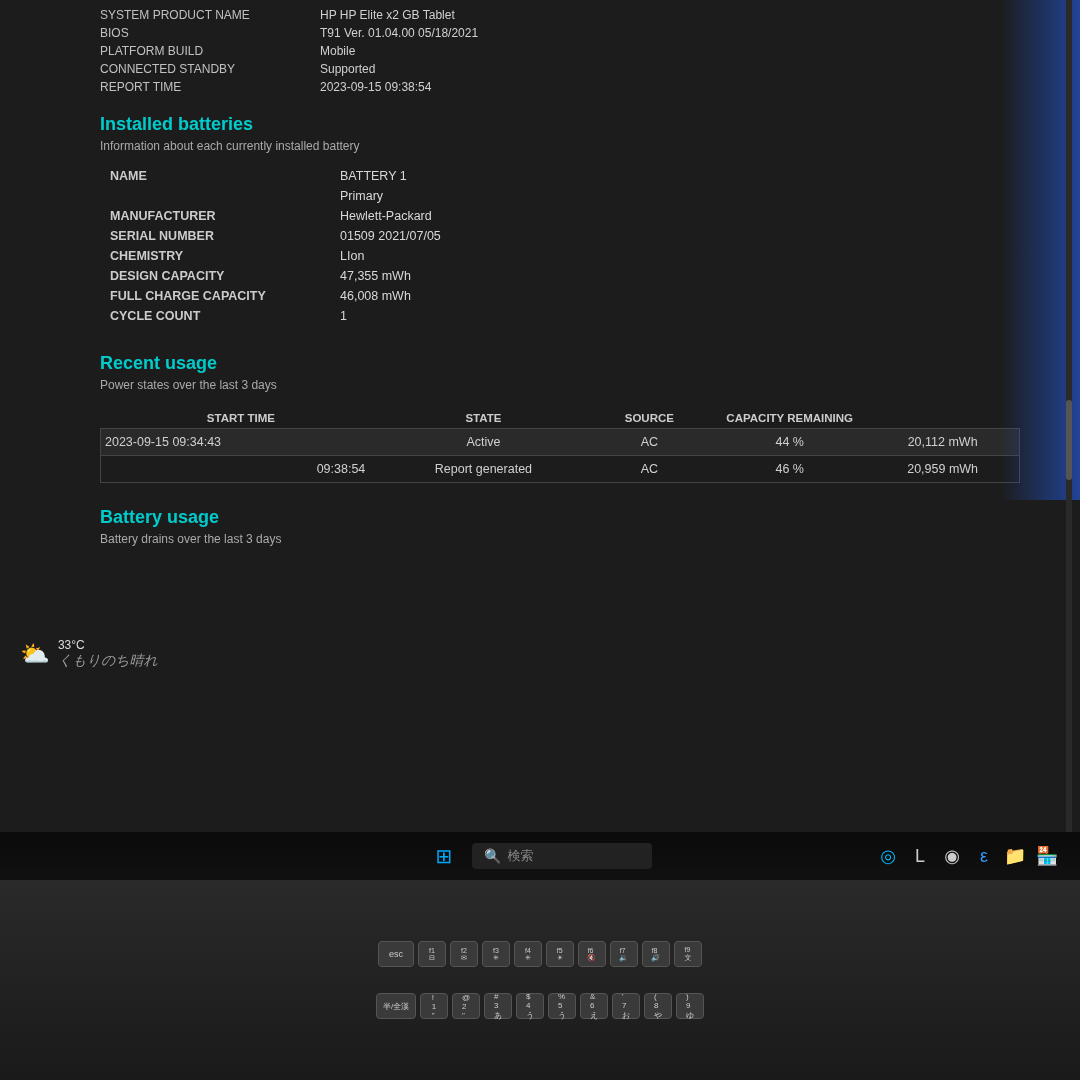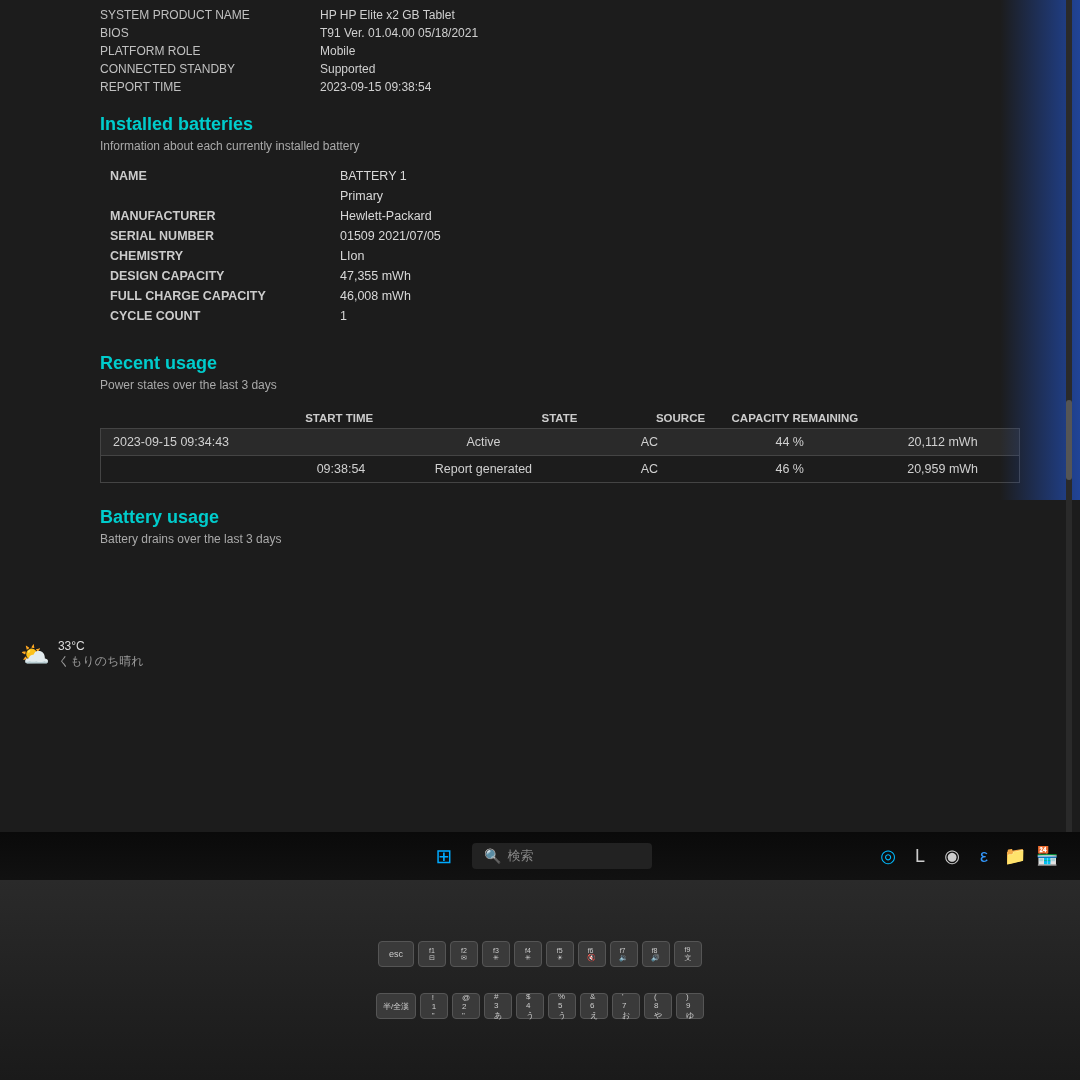--- a/index.html
+++ b/index.html
@@ -108,37 +108,37 @@
     .usage-table {
       width: 100%;
       border-collapse: collapse;
       margin-top: 8px;
     }
 
     .usage-table thead tr th {
       color: #cccccc;
       font-size: 11.5px;
       font-weight: 700;
-      text-align: right;
+      text-align: center;
       padding: 4px 8px;
       border-bottom: none;
     }
 
     .usage-table tbody tr {
       border: 1px solid #444;
     }
 
     .usage-table tbody tr:first-child {
       background: #2a2a2a;
     }
 
     .usage-table tbody tr td {
       color: #d0d0d0;
       font-size: 12.5px;
-      padding: 6px 12px;
+      padding: 6px 4px;
       text-align: center;
     }
 
     .usage-table tbody tr td:first-child {
       text-align: left;
       font-weight: 500;
     }
 
     
     .battery-usage-section {
@@ -234,21 +234,22 @@
     }
 
     .weather-temp {
       color: #ddd;
       font-size: 12px;
       font-weight: normal;
     }
 
     .weather-desc {
       color: #999;
-      font-size: 12px;
+      font-size: 14px;
+      font-style: italic;
     }
 
     
     .keyboard-area {
       width: 1080px;
       height: 200px;
       background: #2a2a2a;
       position: absolute;
       bottom: 0;
       left: 0;
@@ -322,21 +323,21 @@
     <div class="system-info">
       <div class="info-row">
         <span class="info-label">SYSTEM PRODUCT NAME</span>
         <span class="info-value">HP HP Elite x2 GB Tablet</span>
       </div>
       <div class="info-row">
         <span class="info-label">BIOS</span>
         <span class="info-value">T91 Ver. 01.04.00 05/18/2021</span>
       </div>
       <div class="info-row">
-        <span class="info-label">PLATFORM ROLE</span>
+        <span class="info-label">PLATFORM BUILD</span>
         <span class="info-value">Mobile</span>
       </div>
       <div class="info-row">
         <span class="info-label">CONNECTED STANDBY</span>
         <span class="info-value">Supported</span>
       </div>
       <div class="info-row">
         <span class="info-label">REPORT TIME</span>
         <span class="info-value">2023-09-15  09:38:54</span>
       </div>

